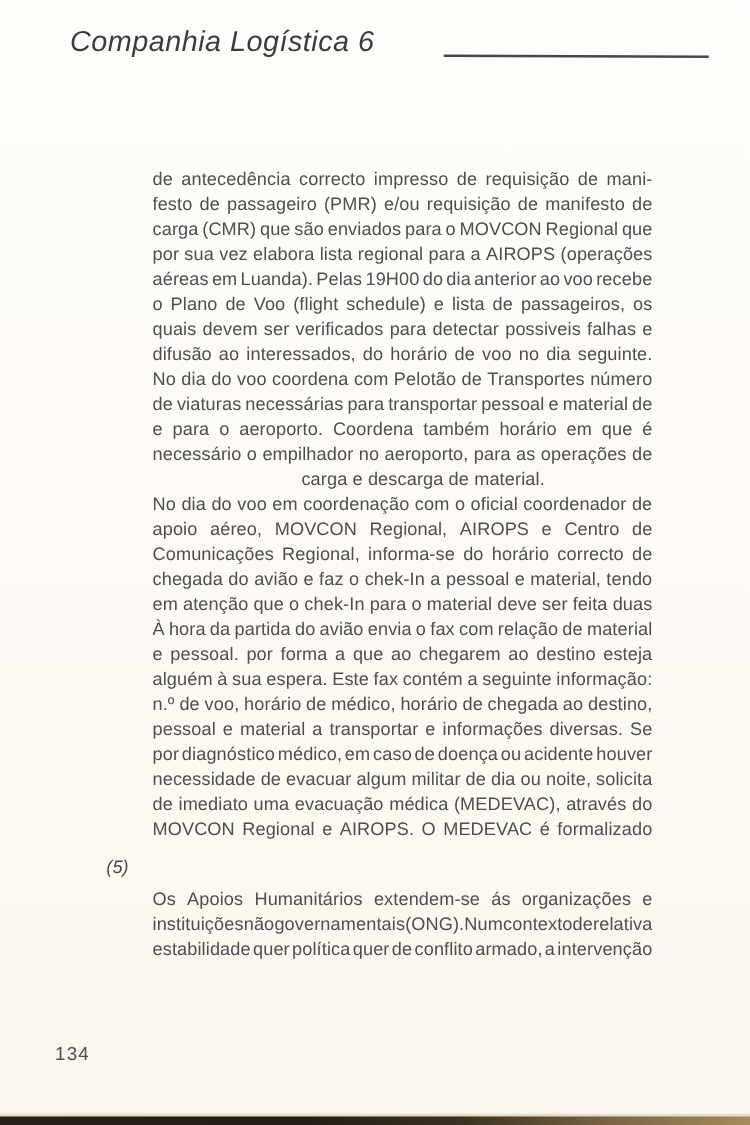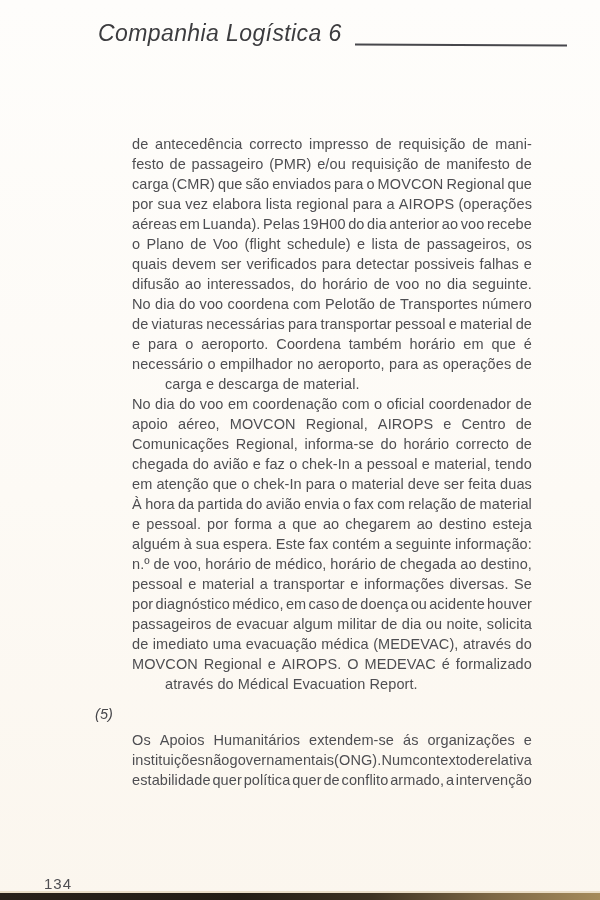--- a/index.html
+++ b/index.html
@@ -9,52 +9,53 @@
     overflow: hidden;
     background: linear-gradient(180deg, #fefdfb 0%, #fdfaf5 55%, #fbf6ee 100%);
     font-family: "Liberation Sans", sans-serif;
     color: #4e4e52;
   }
   .page { position: absolute; inset: 0; }
 
   .header-title {
     position: absolute; left: 56px; top: 20px;
     font-style: italic; font-size: 23px; color: #3c3c3f;
-    letter-spacing: 0.4px; white-space: nowrap; margin-left: 42px;
+    letter-spacing: 0.4px; white-space: nowrap;
   }
   .header-rule {
     position: absolute; left: 355px; top: 44px;
     width: 212px; height: 2px; background: #47474c;
     transform: rotate(0.25deg);
   }
 
   .text-column {
-    position: absolute; left: 132px; top: 134px; width: 400px;
+    position: absolute; left: 122px; top: 134px; width: 400px;
     font-size: 14.5px; line-height: 20px; color: #4e4e52;
     letter-spacing: 0.1px;
+    text-align: center;
   }
   .line {
     display: flex; justify-content: space-between;
     height: 20px; overflow: hidden;
   }
   .line-left { display: block; white-space: nowrap; margin-left: 33px; }
 
   .section-heading {
     margin-top: 10px; margin-left: -37px; height: 20px;
     display: flex; font-style: italic; color: #47474b;
     font-size: 14.5px;
   }
   .sec-num { margin-right: 14px; }
   .sec-title { letter-spacing: 0.3px; }
 
   .closing { margin-top: 6px; }
 
   .page-number {
     position: absolute; left: 44px; top: 835px;
-    font-size: 15px; color: #4e4e52; letter-spacing: 1px; margin-top: 40px;
+    font-size: 15px; color: #4e4e52; letter-spacing: 1px;
   }
 
   .bottom-edge {
     position: absolute; left: 0; bottom: 0; width: 600px; height: 7px;
     background: linear-gradient(90deg, #28211a 0%, #231d15 40%, #3d3222 62%, #7c6745 82%, #a58b5b 100%);
     border-top: 2px solid #e9ddc6;
   }
 </style>
 </head>
 <body>
@@ -348,21 +349,21 @@
           <span>médico,</span>
           <span>em</span>
           <span>caso</span>
           <span>de</span>
           <span>doença</span>
           <span>ou</span>
           <span>acidente</span>
           <span>houver</span>
         </div>
         <div class="line">
-          <span>passageiros</span>
+          <span>necessidade</span>
           <span>de</span>
           <span>evacuar</span>
           <span>algum</span>
           <span>militar</span>
           <span>de</span>
           <span>dia</span>
           <span>ou</span>
           <span>noite,</span>
           <span>solicita</span>
         </div>
@@ -379,21 +380,20 @@
         <div class="line">
           <span>MOVCON</span>
           <span>Regional</span>
           <span>e</span>
           <span>AIROPS.</span>
           <span>O</span>
           <span>MEDEVAC</span>
           <span>é</span>
           <span>formalizado</span>
         </div>
-        <div class="line line-left">através do Médical Evacuation Report.</div>
       </div>
 
     <div class="section-heading">
       <span class="sec-num">(5)</span>
     </div>
 
     <div class="closing">
         <div class="line">
           <span>Os</span>
           <span>Apoios</span>

